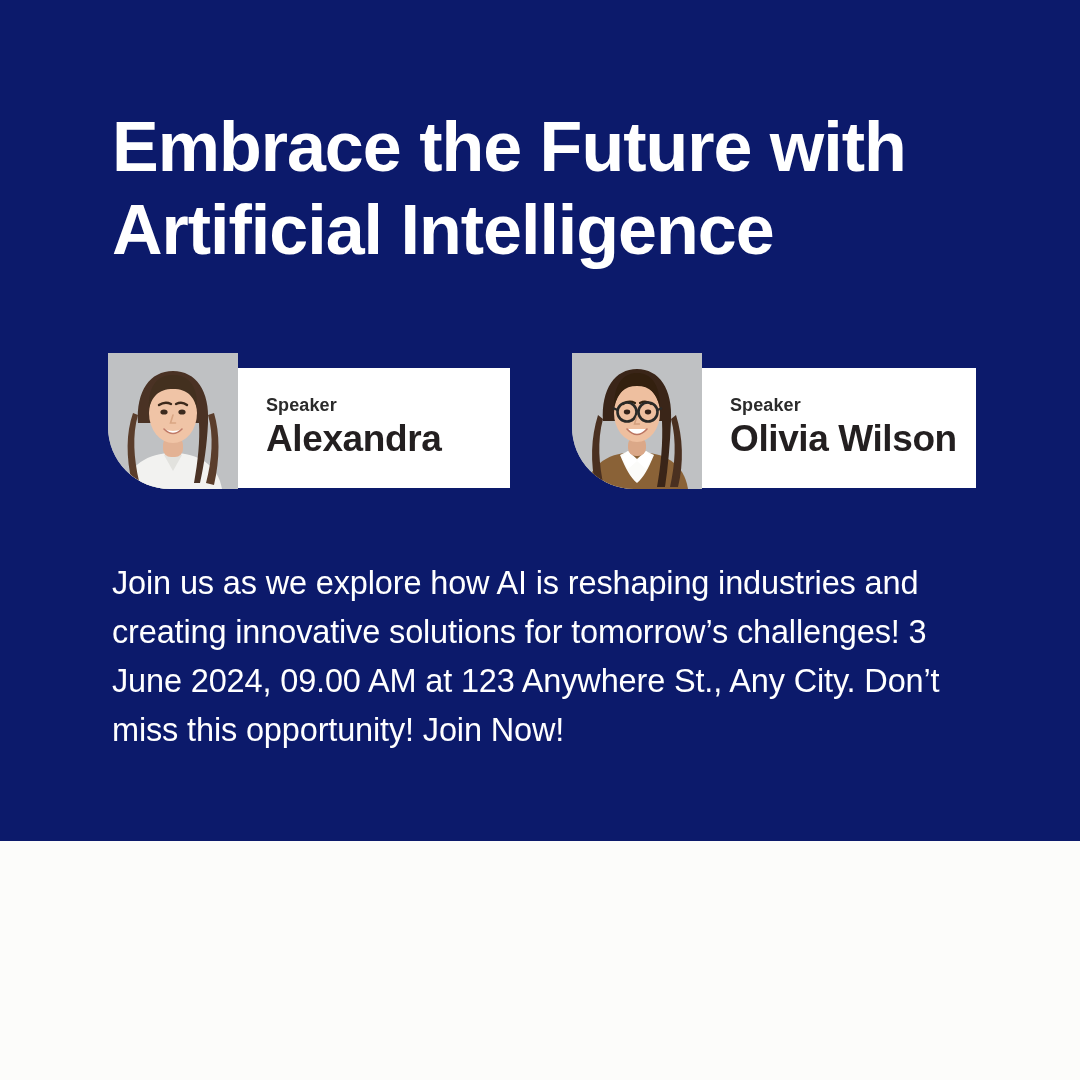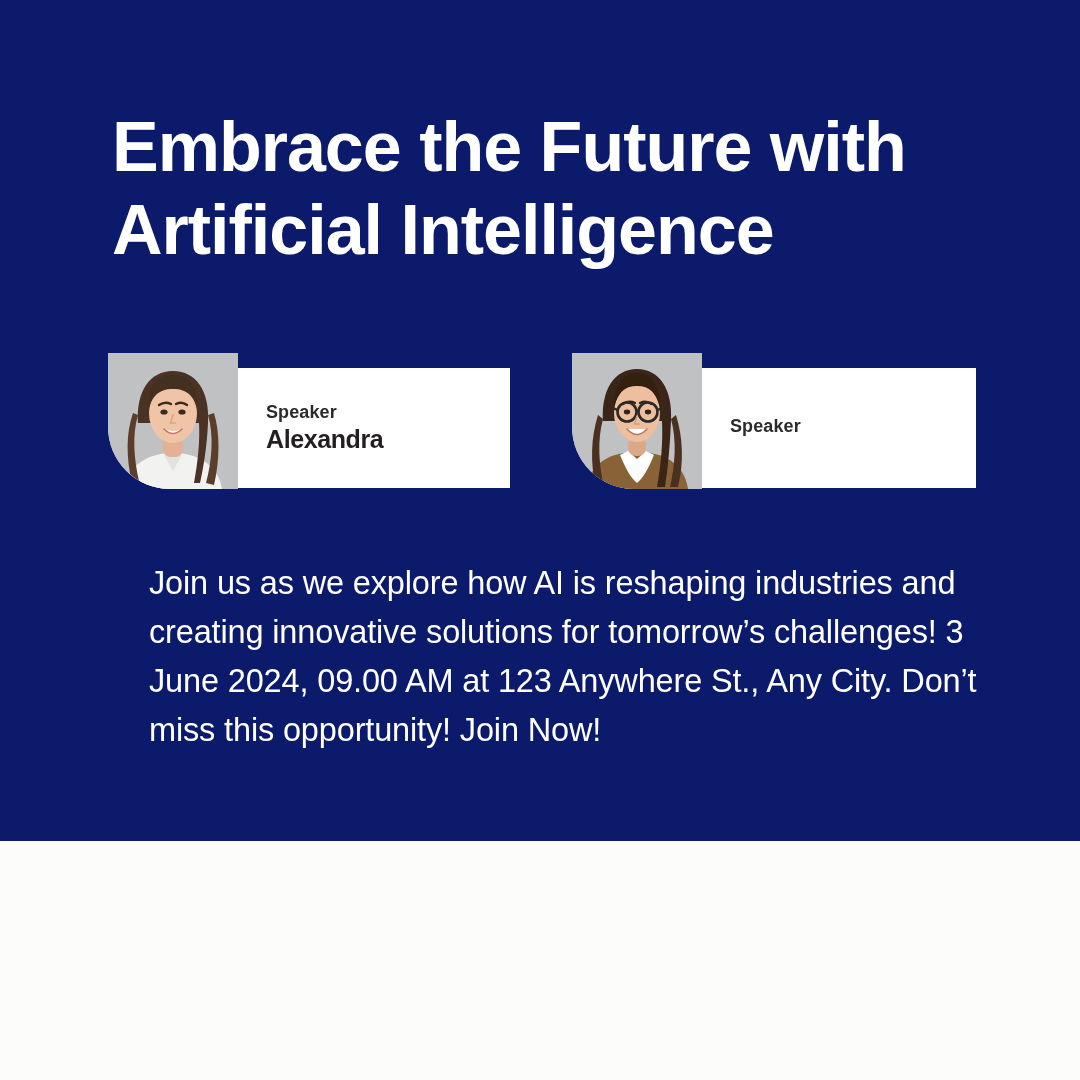--- a/index.html
+++ b/index.html
@@ -80,38 +80,37 @@
   .speaker-role {
     color:#2b2b2b;
     font-size:18px;
     font-weight:bold;
     line-height:1.1;
     letter-spacing:0.1px;
     margin-bottom:2px;
   }
   .speaker-name {
     color:#231f20;
-    font-size:25px;
+    font-size:37px;
     font-weight:bold;
     line-height:1.12;
     letter-spacing:-0.4px;
   }
 
   
   .body-copy {
     position:absolute;
     left:112px; top:559px;
     width:880px;
     color:#ffffff;
     font-size:32.5px;
     font-weight:500;
     line-height:49px;
     letter-spacing:-0.15px;
     white-space:pre-line;
-    margin-left:37px;
   }
 
   
   .footer {
     position:absolute;
     left:0; top:841px;
     width:1080px; height:239px;
     background:#fcfcfa;
   }
 </style>
@@ -197,20 +196,21 @@
             <ellipse cx="76" cy="59" rx="3.2" ry="2.4" fill="#34231a"></ellipse>
 
             <path d="M65 63 l-2.5 8 h5" stroke="#d29f7d" stroke-width="1.5" fill="none" stroke-linecap="round"></path>
 
             <path d="M55 76 q10 10 20 0 Z" fill="#ffffff"></path>
             <path d="M55 76 q10 11 20 0" stroke="#bb7663" stroke-width="1.6" fill="none" stroke-linecap="round"></path>
           </svg>
         </div>
         <div class="speaker-panel">
           <div class="speaker-role">Speaker</div>
+          <div class="speaker-name">Olivia Wilson</div>
         </div>
       </div>
 
     </div>
 
     <p class="body-copy">Join us as we explore how AI is reshaping industries and creating innovative solutions for tomorrow’s challenges! 3 June 2024, 09.00 AM at 123 Anywhere St., Any City. Don’t miss this opportunity! Join Now!</p>
 
   </div>
 
   <div class="footer">

